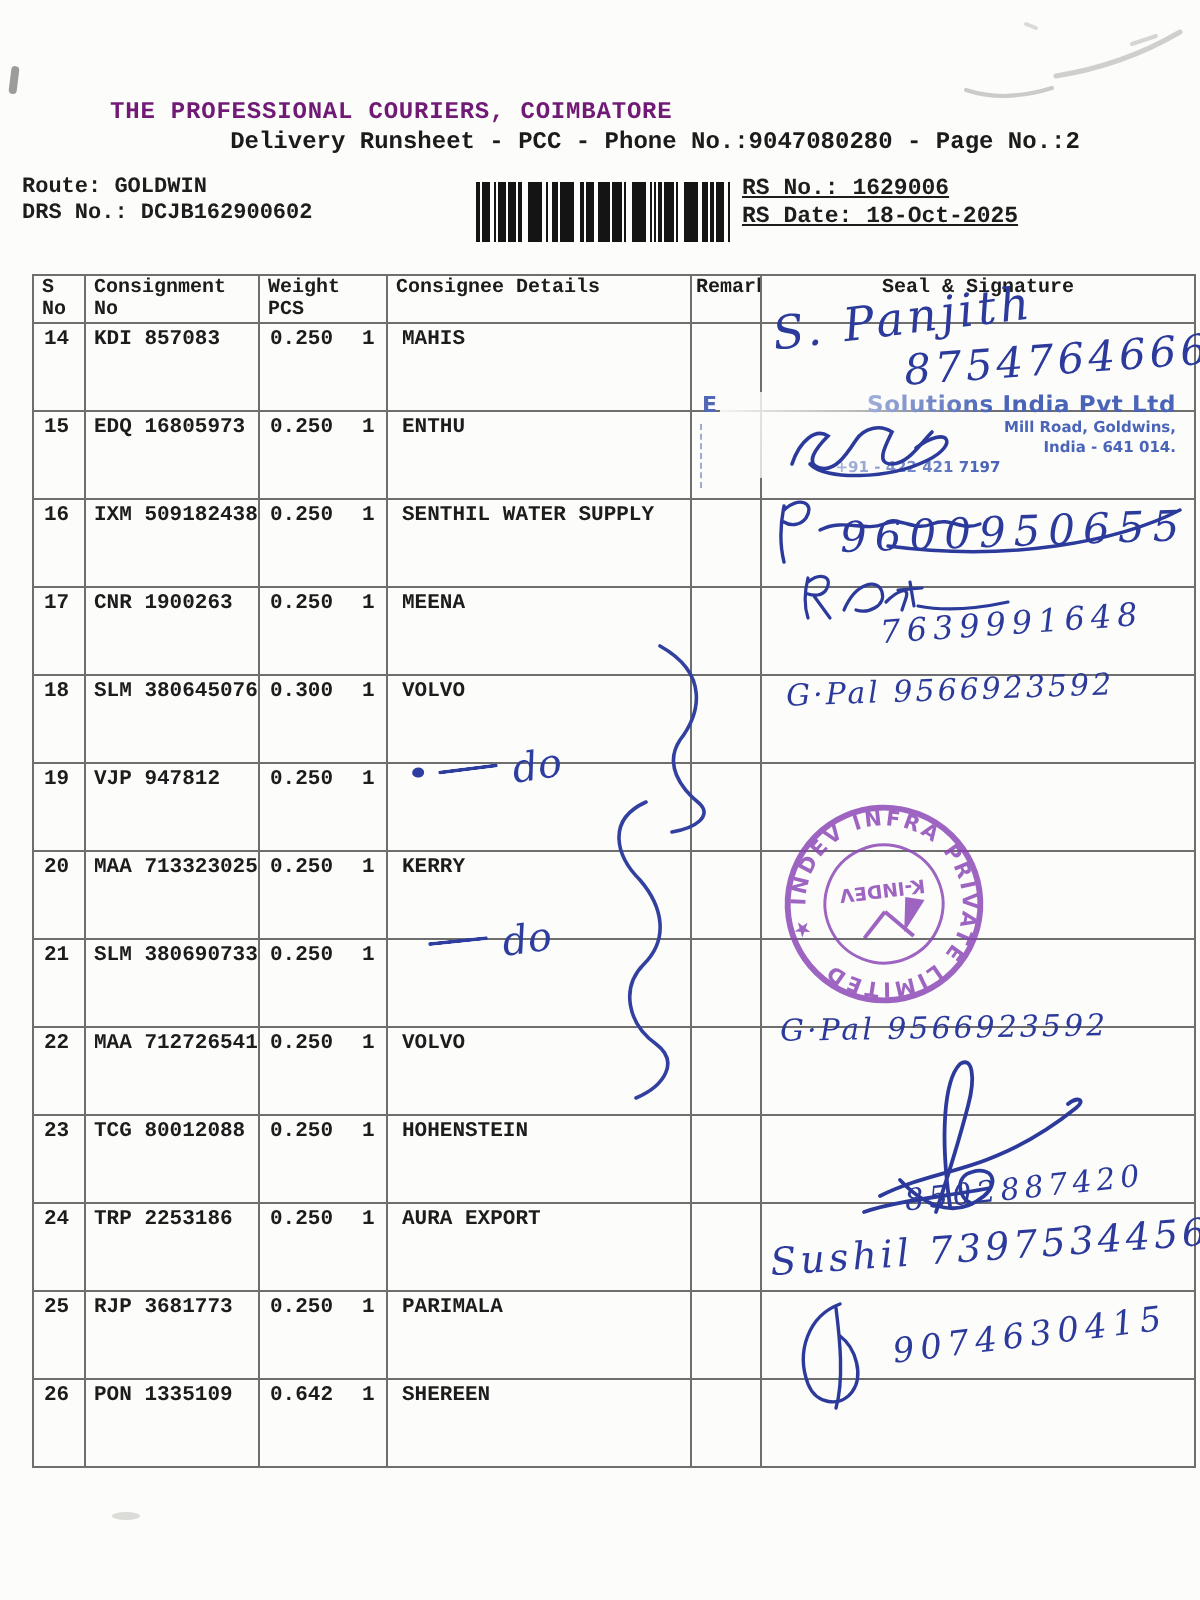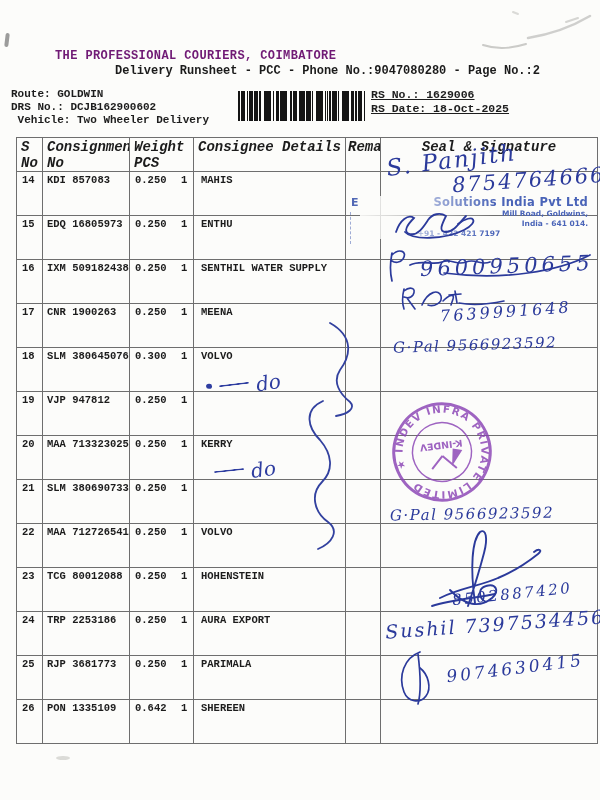--- a/index.html
+++ b/index.html
@@ -16,21 +16,21 @@
   .rs-line{font:bold 11.5px "Liberation Mono",monospace;color:#1d1d1d;line-height:14px;white-space:pre;text-decoration:underline;}
   .barcode{position:absolute;left:238px;top:91px;width:130px;height:30px;
      background:
        repeating-linear-gradient(90deg,#141414 0 2px,transparent 2px 3px,#141414 3px 7px,transparent 7px 9px,#141414 9px 10px,transparent 10px 13px),
        repeating-linear-gradient(90deg,transparent 0 4px,#141414 4px 5px,transparent 5px 11px,#141414 11px 14px,transparent 14px 17px);}
   
   table.sheet{position:absolute;left:16px;top:137px;width:581px;border-collapse:collapse;
               table-layout:fixed;z-index:10;border:1.5px solid #454545;}
   .sheet td,.sheet th{border:1px solid #6e6e6e;vertical-align:top;overflow:hidden;
               font:bold 10.5px "Liberation Mono",monospace;color:#1c1c1c;text-align:left;}
-  .sheet thead th{height:14px;font-size:14px;padding:1px 0 0 4px;font-style:italic;}
+  .sheet thead th{height:14px;font-size:10px;padding:1px 0 0 4px;}
   .sheet tbody td{height:41px;padding:2px 0 0 5px;}
   .sheet th.h-seal{text-align:center;padding-left:0;}
   .sheet th.h-remarks{padding-left:2px;}
   .sheet td.c-cons{padding-left:4px;}
   .sheet td.c-consignee{padding-left:7px;}
   .sheet .w{display:inline-block;width:46px;}
   .sheet th .wh{display:inline-block;width:47px;}
   
   .hw{position:absolute;z-index:30;color:#2b3a9b;font-family:"DejaVu Serif",serif;
       font-style:italic;white-space:nowrap;pointer-events:none;}
@@ -64,21 +64,20 @@
 <body>
 
 <div class="page">
 
   <div class="doc-title">THE PROFESSIONAL COURIERS, COIMBATORE</div>
   <div class="doc-subtitle">Delivery Runsheet - PCC - Phone No.:9047080280 - Page No.:2</div>
 
   <div class="info-block">
     <div class="info-line">Route: GOLDWIN</div>
     <div class="info-line">DRS No.: DCJB162900602</div>
-    <div class="info-line"> Vehicle: Two Wheeler Delivery</div>
   </div>
 
   <div class="barcode"></div>
 
   <div class="rs-block">
     <div class="rs-line">RS No.: 1629006</div>
     <div class="rs-line">RS Date: 18-Oct-2025</div>
   </div>
 
   <table class="sheet">

